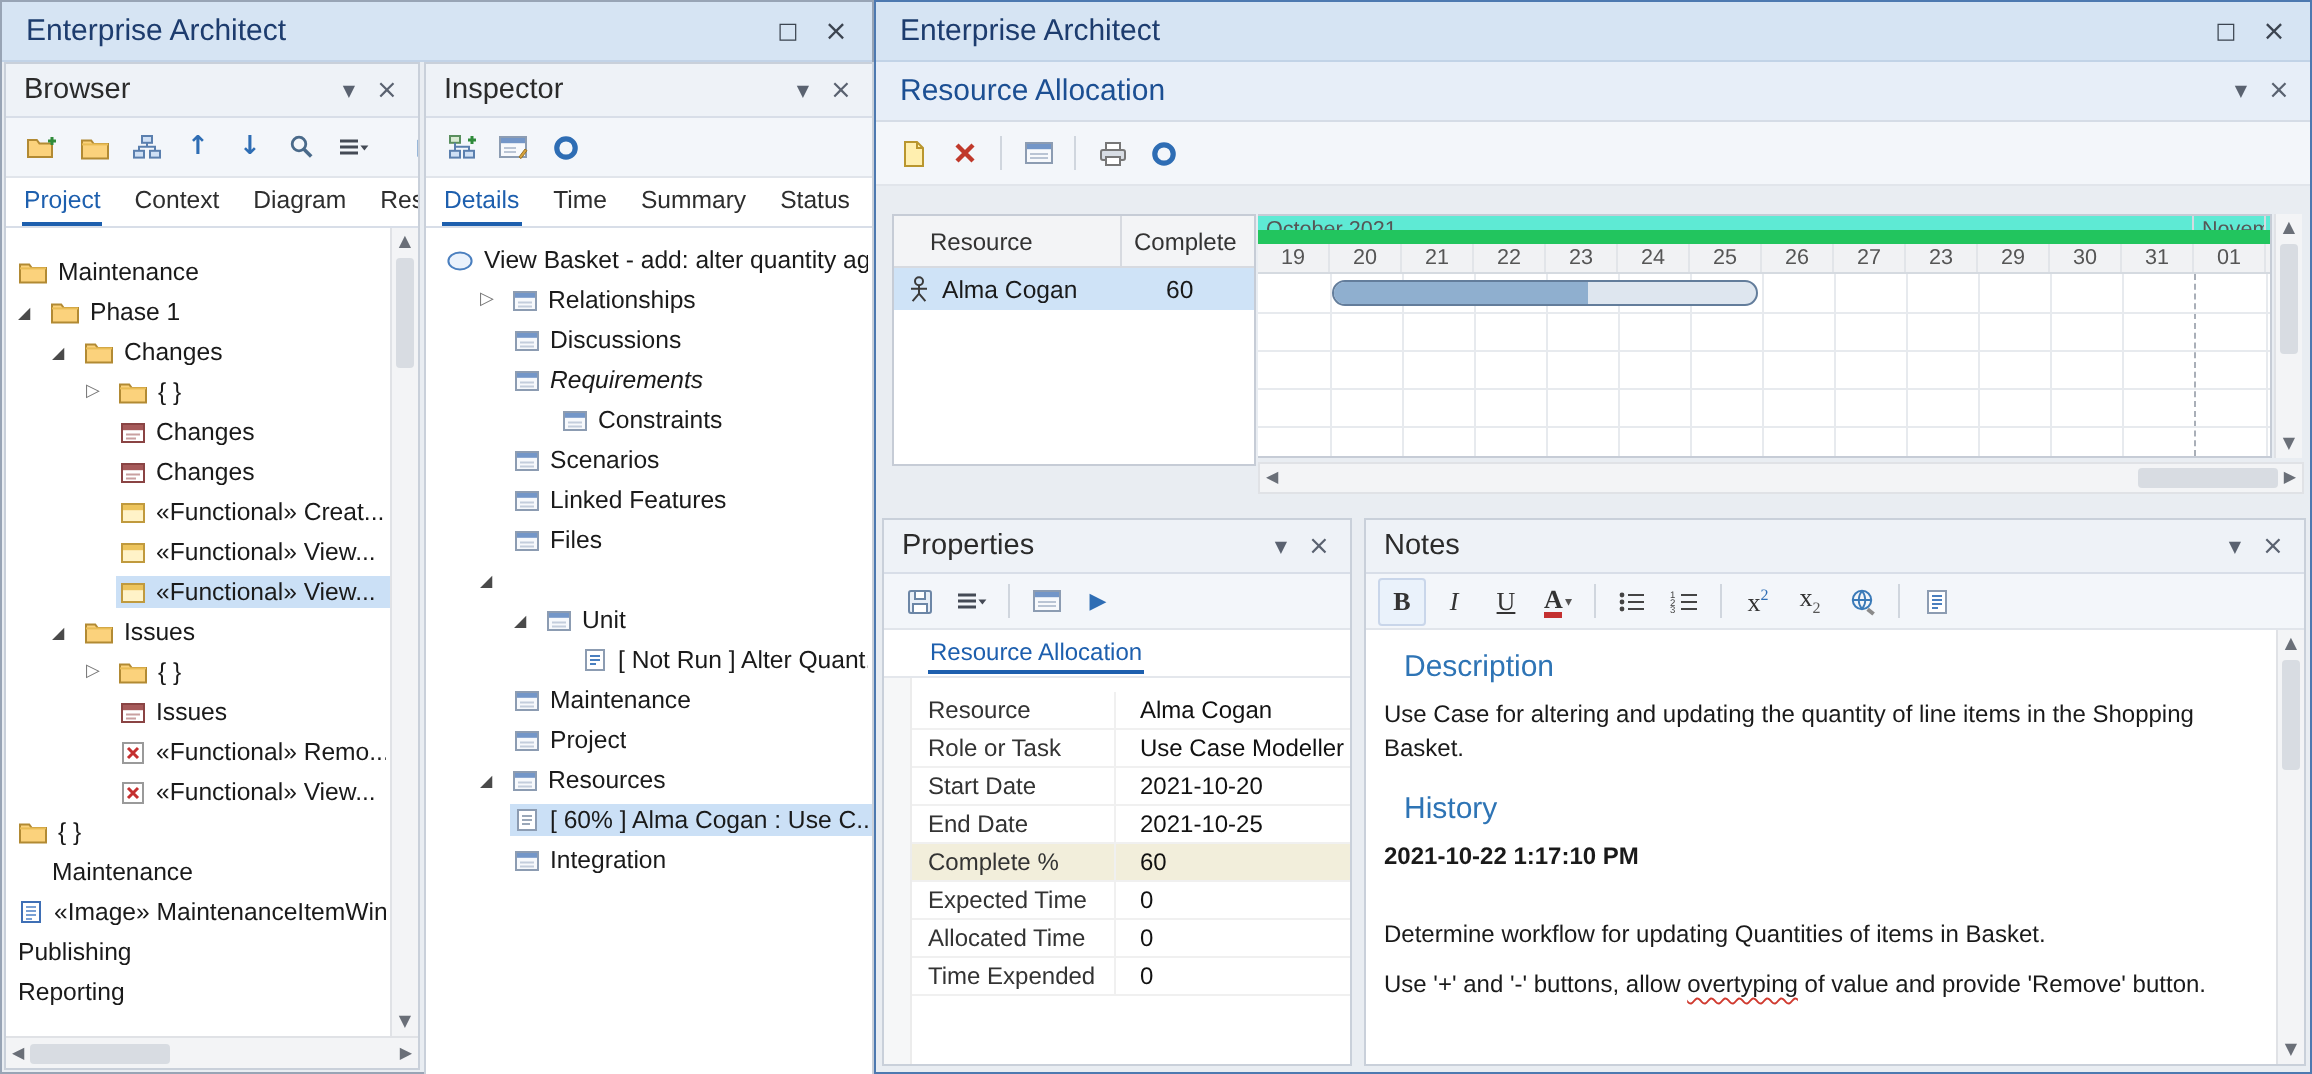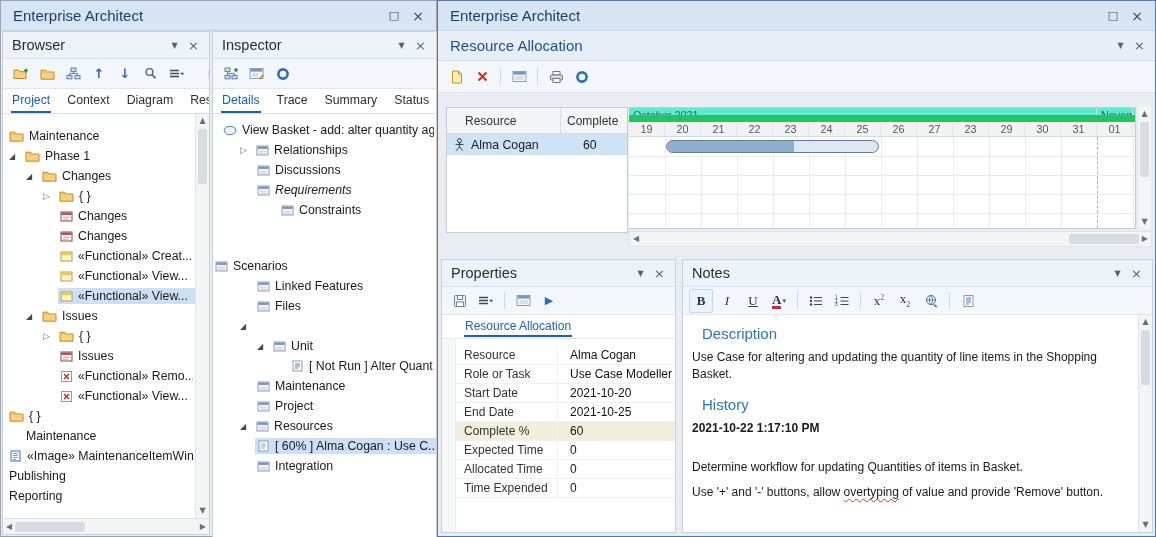--- a/index.html
+++ b/index.html
@@ -417,21 +417,21 @@
             </svg>
           </span>
           <span class="tbtn">
             <svg width="14" height="14" viewBox="0 0 14 14">
               <circle cx="7" cy="7" r="4.6" fill="none" stroke="#2E6DB4" stroke-width="2.6"></circle>
             </svg>
           </span>
         </div>
       <div class="tabs" id="inspector-tabs">
           <span class="tab tabsel">Details</span>
-          <span class="tab">Trace</span>
+          <span class="tab">Time</span>
           <span class="tab">Summary</span>
           <span class="tab">Status</span>
         </div>
       <div class="tree itree" id="inspector-tree">
           <div class="trow" style="padding-left: 8px;">
             <span class="hl">
               <span class="tico">
                 <svg width="14" height="11" viewBox="0 0 14 11">
                   <ellipse cx="7" cy="5.5" rx="5.8" ry="4.2" fill="#EAF2FC" stroke="#4A7FBF"></ellipse>
                 </svg>
@@ -481,21 +481,21 @@
               <span class="tico">
                 <svg width="13" height="11" viewBox="0 0 13 11">
                   <rect x="1" y="1" width="11" height="9" fill="#F7F9FC" stroke="#8C9CB2"></rect>
                   <rect x="1.5" y="1.5" width="10" height="2.4" fill="#7396C8"></rect>
                   <path d="M3 6.2h7M3 8.2h7" stroke="#C3CDDC" stroke-width="1"></path>
                 </svg>
               </span>
               <span class="tlabel">Constraints</span>
             </span>
           </div>
-          <div class="trow" style=" margin-top: 36px;">
+          <div class="trow" style="padding-left: 42px;">
             <span class="hl">
               <span class="tico">
                 <svg width="13" height="11" viewBox="0 0 13 11">
                   <rect x="1" y="1" width="11" height="9" fill="#F7F9FC" stroke="#8C9CB2"></rect>
                   <rect x="1.5" y="1.5" width="10" height="2.4" fill="#7396C8"></rect>
                   <path d="M3 6.2h7M3 8.2h7" stroke="#C3CDDC" stroke-width="1"></path>
                 </svg>
               </span>
               <span class="tlabel">Scenarios</span>
             </span>

